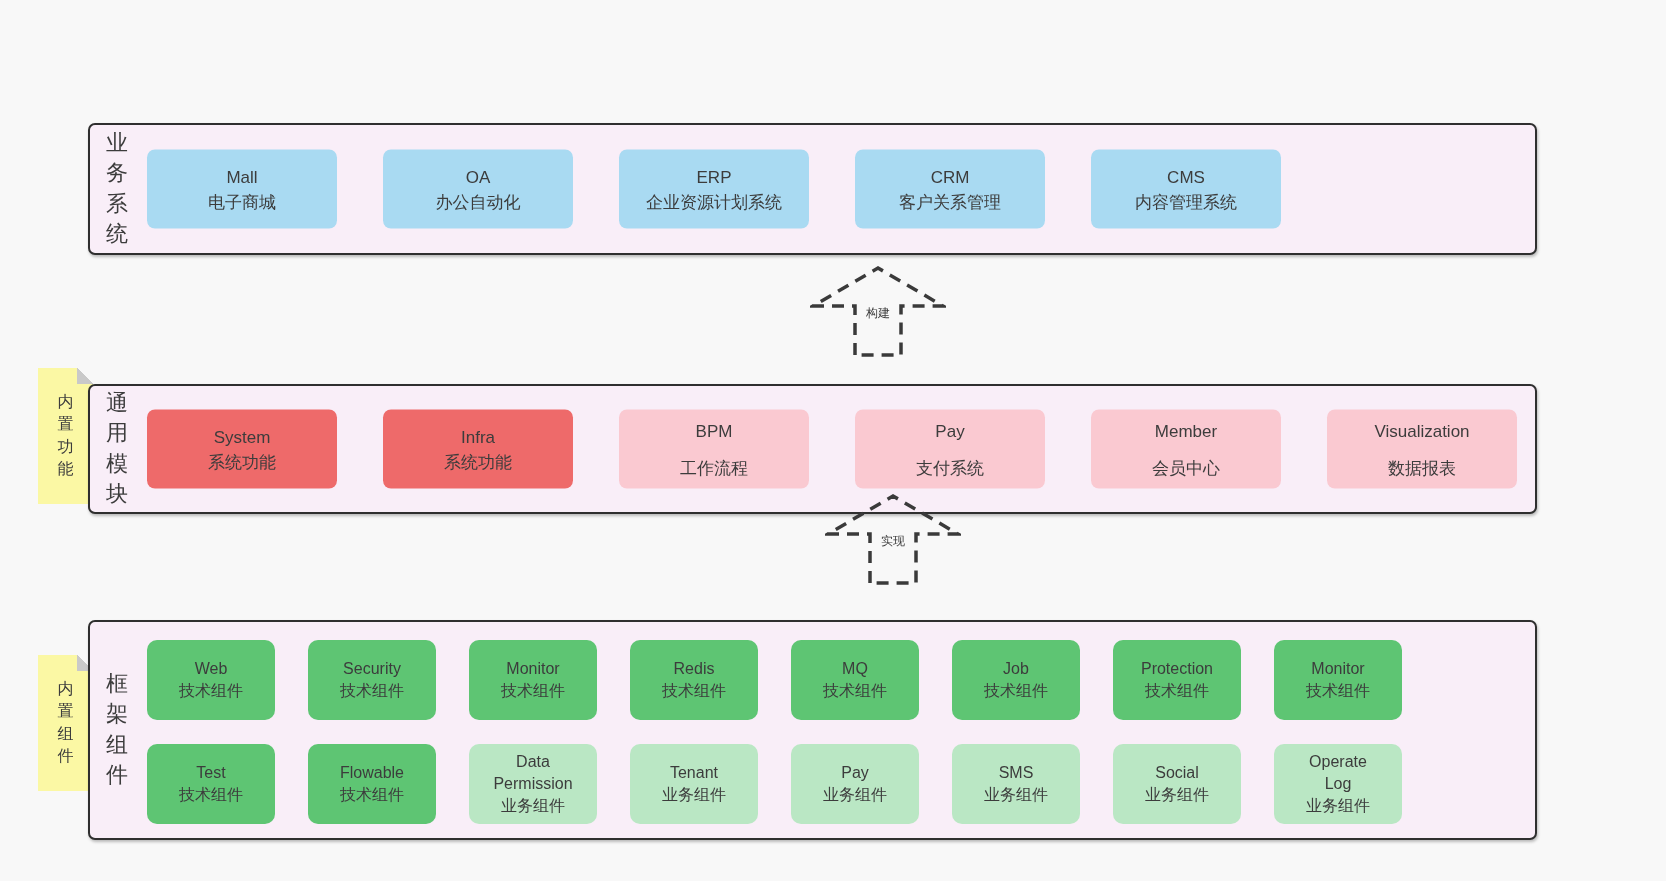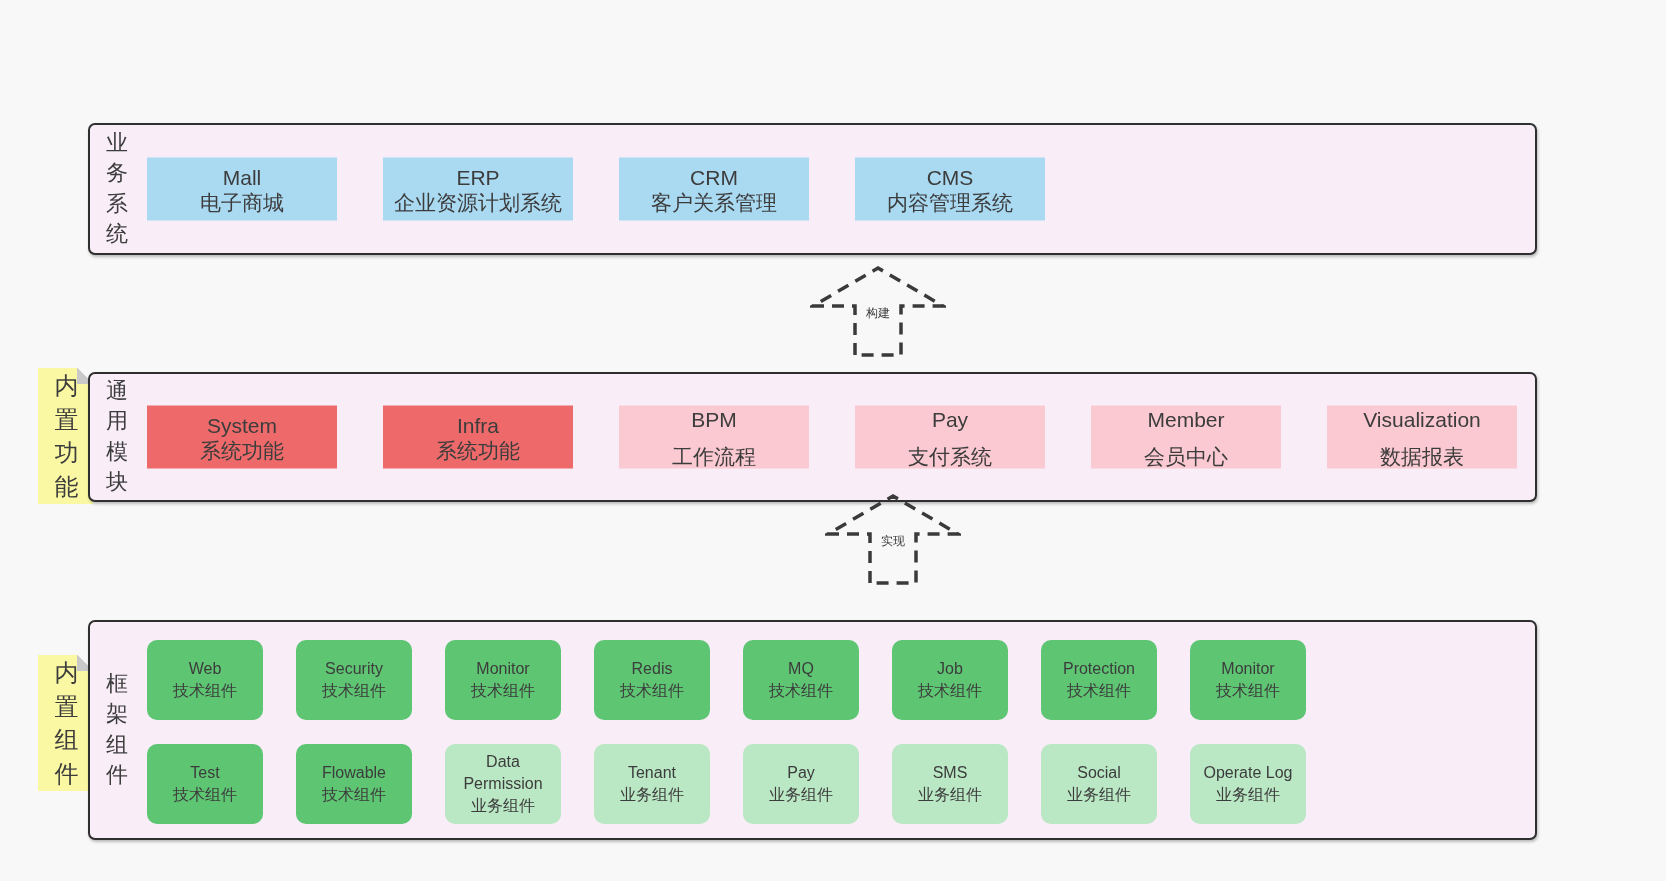--- a/index.html
+++ b/index.html
@@ -9,50 +9,50 @@
     --sticky-yellow:#fbf8a4; --sticky-fold:#c9c9c9; --arrow-stroke:#3a3a3a;
   }
   *{box-sizing:border-box;margin:0;padding:0;}
   body{font-family:"Liberation Sans","DejaVu Sans",sans-serif;background:var(--page-bg);}
   .canvas{position:relative;width:1666px;height:881px;background:var(--page-bg);overflow:hidden;}
 
   .layer{position:absolute;left:88px;width:1449px;background:var(--layer-bg);
     border:2px solid var(--layer-border);border-radius:7px;
     box-shadow:1px 2px 3px rgba(0,0,0,.25);}
   #layer1{top:123px;height:132px;padding-left:16px;}
-  #layer2{top:372px;height:130px;}
+  #layer2{top:384px;height:130px;}
   #layer3{top:620px;height:220px;}
 
   .layer-label{position:absolute;left:13px;top:50%;transform:translateY(-50%);
     font-size:22px;color:var(--text);width:28px;word-break:break-all;
     line-height:1.38;text-align:center;}
 
   .box-row{position:absolute;left:57px;top:50%;transform:translateY(-50%);
     display:flex;gap:46px;}
-  .box{width:190px;height:63px;border-radius:0;display:flex;flex-direction:column;
+  .box{width:190px;height:79px;border-radius:8px;display:flex;flex-direction:column;
     justify-content:center;align-items:center;text-align:center;
-    color:var(--text);font-size:21px;line-height:25px;}
+    color:var(--text);font-size:17px;line-height:25px;}
   .box.blue{background:var(--box-blue);}
   .box.red{background:var(--box-red);}
   .box.pink{background:var(--box-pink);gap:12px;}
 
   .grid{position:absolute;left:57px;top:18px;display:flex;flex-direction:column;gap:24px;}
   .row8{display:flex;gap:33px;}
-  .box.small{width:116px;height:80px;border-radius:10px;font-size:16px;line-height:22px;padding:0 12px;}
+  .box.small{width:128px;height:80px;border-radius:10px;font-size:16px;line-height:22px;padding:0 27px;}
   .box.green{background:var(--box-green);}
   .box.greenlight{background:var(--box-green-light);}
 
   .sticky{position:absolute;left:38px;width:55px;height:136px;
     background:linear-gradient(225deg,transparent 12px,var(--sticky-yellow) 0);}
   #sticky1{top:368px;}
   #sticky2{top:655px;}
   .sticky .fold{position:absolute;top:0;right:0;width:16px;height:16px;
     background:linear-gradient(to bottom left,transparent 49%,var(--sticky-fold) 50%);}
   .sticky-text{position:absolute;top:50%;left:50%;transform:translate(-50%,-50%);
-    font-size:24px;color:var(--text);width:22px;word-break:break-all;
+    font-size:16px;color:var(--text);width:22px;word-break:break-all;
     line-height:1.4;text-align:center;}
 
   .arrow{position:absolute;width:136px;height:94px;}
   #arrow1{left:810px;top:264px;}
   #arrow2{left:825px;top:492px;}
   .arrow svg{display:block;width:136px;height:94px;}
   .arrow path{fill:none;stroke:var(--arrow-stroke);stroke-width:3.5;stroke-dasharray:12 8;}
   .arrow-label{position:absolute;left:50%;top:40px;transform:translateX(-50%);
     background:var(--page-bg);padding:1px 3px;font-size:12px;color:var(--text);white-space:nowrap;}
 </style>
@@ -62,20 +62,24 @@
 <div class="canvas">
 
   <section class="layer" id="layer1">
     <div class="layer-label">业务系统</div>
     <div class="box-row">
       <div class="box blue">
         <div>Mall</div>
         <div>电子商城</div>
       </div>
       <div class="box blue">
+        <div>OA</div>
+        <div>办公自动化</div>
+      </div>
+      <div class="box blue">
         <div>ERP</div>
         <div>企业资源计划系统</div>
       </div>
       <div class="box blue">
         <div>CRM</div>
         <div>客户关系管理</div>
       </div>
       <div class="box blue">
         <div>CMS</div>
         <div>内容管理系统</div>

